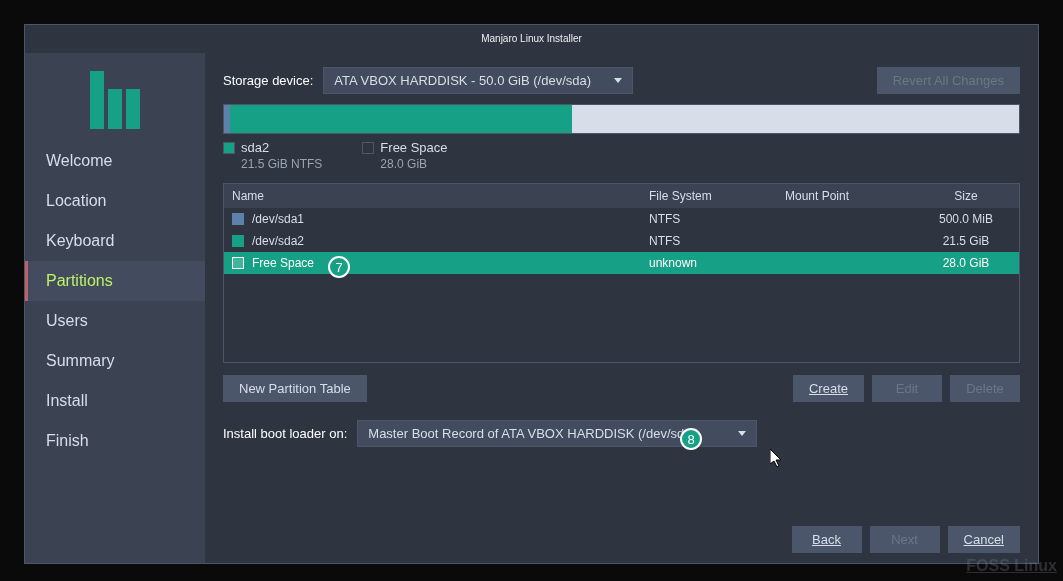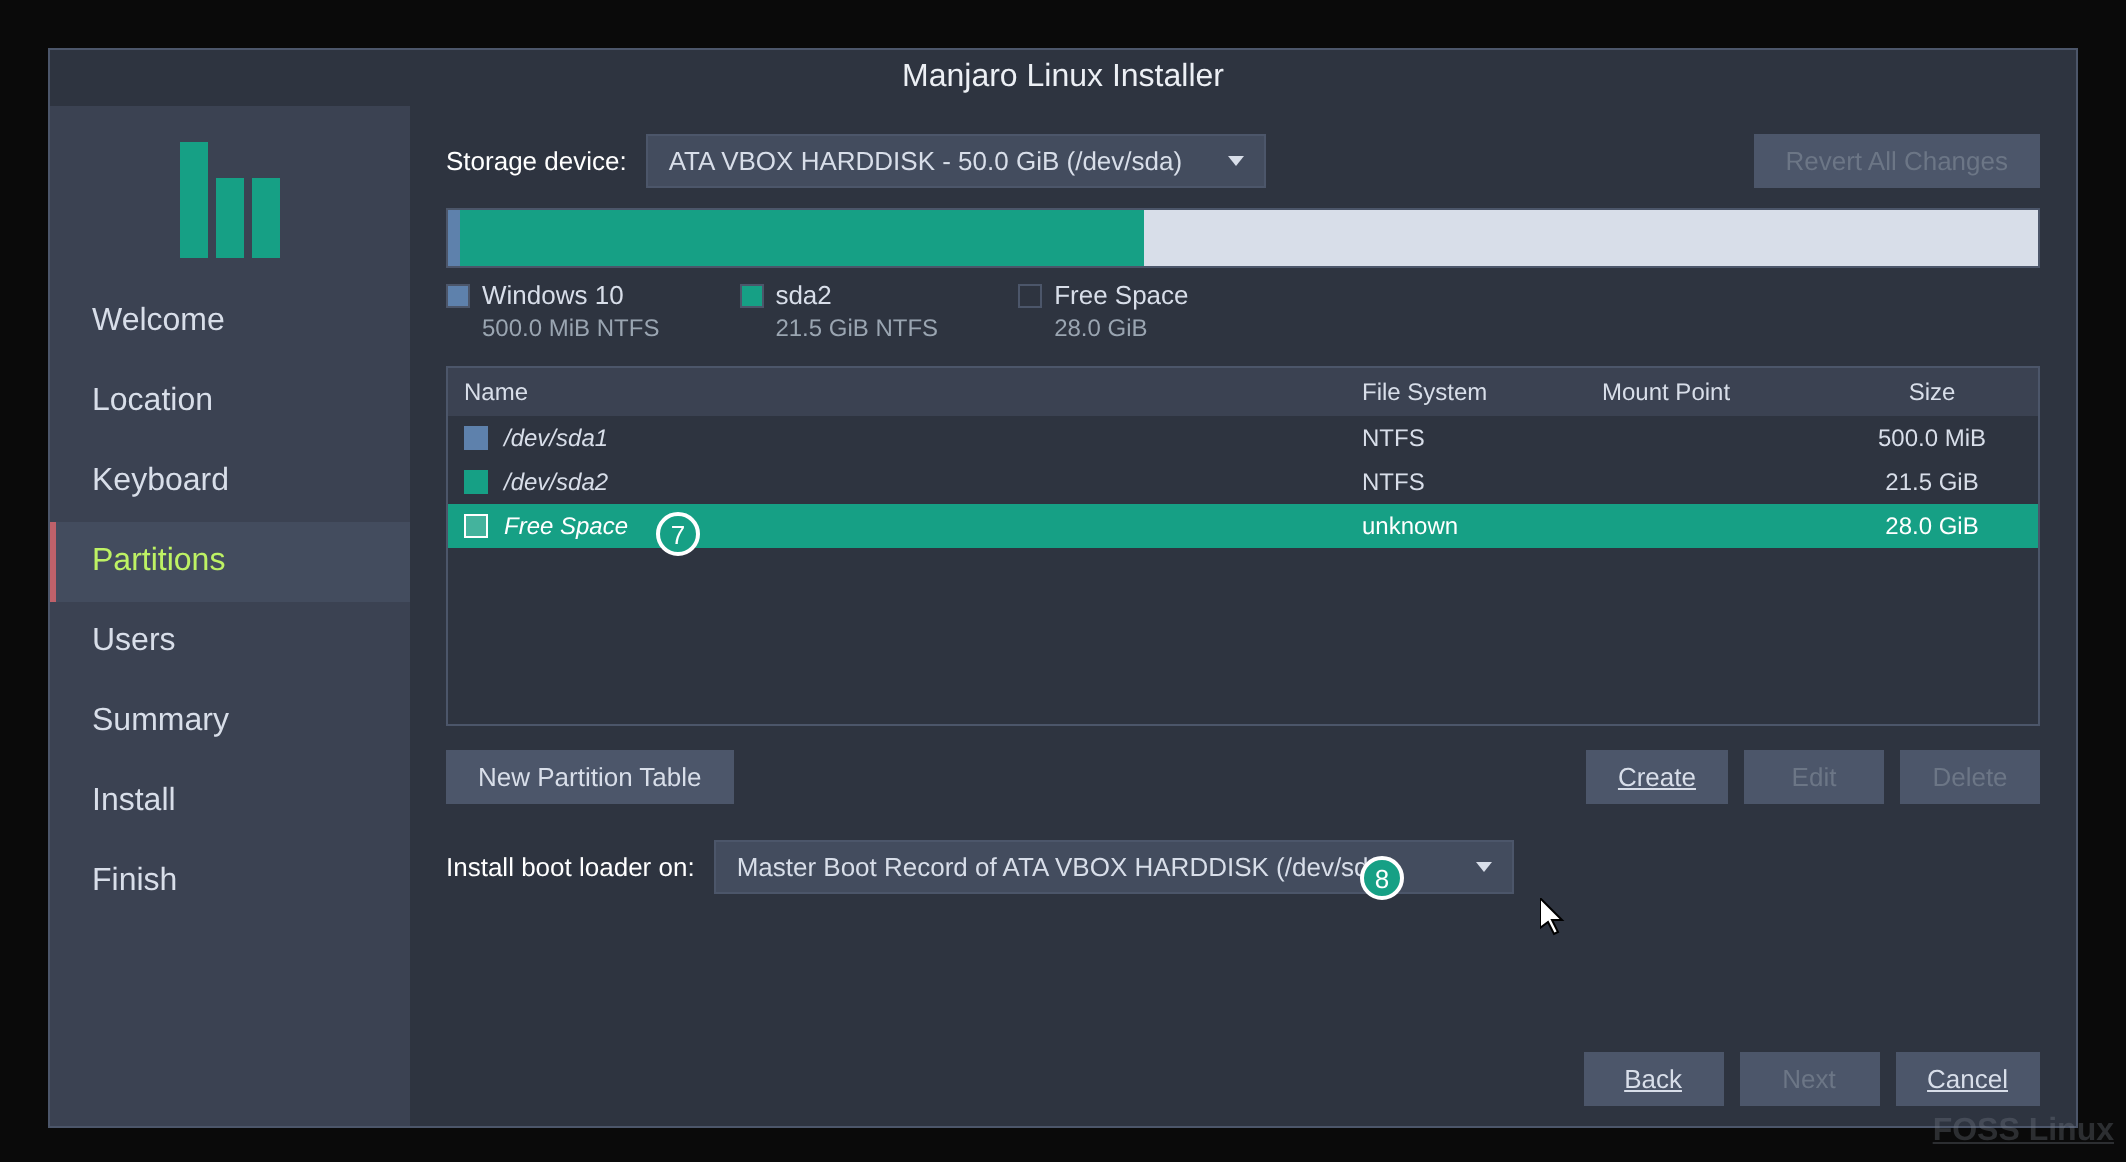--- a/index.html
+++ b/index.html
@@ -1,18 +1,18 @@
 <!DOCTYPE html>
 <html><head>
 <meta charset="utf-8">
 <style>
 * { box-sizing: border-box; margin: 0; padding: 0; }
 body { background: #0a0a0a; font-family: -apple-system, "Segoe UI", sans-serif; font-size: 13px; color: #d8dee9; overflow: hidden; width: 1063px; height: 581px; position: relative; }
 .window { position: absolute; left: 24px; top: 24px; width: 1015px; height: 540px; background: #2e3440; border: 1px solid #4c566a; display: flex; flex-direction: column; }
-.titlebar { height: 28px; text-align: center; line-height: 28px; color: #eceff4; font-size: 16px; }
+.titlebar { height: 28px; text-align: center; line-height: 28px; color: #eceff4; font-size: 10px; }
 .body { flex: 1; display: flex; }
 .sidebar { width: 180px; background: #3b4252; display: flex; flex-direction: column; padding-top: 8px; }
 .logo { width: 60px; height: 60px; margin: 8px auto 12px; display: flex; align-items: flex-end; justify-content: center; gap: 4px; }
 .logo .bar { width: 14px; background: #16a085; }
 .logo .b1 { height: 58px; }
 .logo .b2 { height: 40px; }
 .logo .b3 { height: 40px; border-top: 16px solid #3b4252; box-sizing: content-box; }
 .nav-item { padding: 11px 18px; font-size: 16px; color: #d8dee9; cursor: pointer; border-left: 3px solid transparent; }
 .nav-item.active { color: #bef264; border-left-color: #bf616a; background: #434c5e; }
 .main { flex: 1; padding: 14px 18px 10px; display: flex; flex-direction: column; }
@@ -32,25 +32,25 @@
 .seg.s3 { background: #d8dee9; flex: 1; }
 .legend { display: flex; gap: 40px; margin-bottom: 12px; }
 .leg-item { display: flex; flex-direction: column; gap: 2px; }
 .leg-row { display: flex; align-items: center; gap: 6px; }
 .swatch { width: 12px; height: 12px; border: 1px solid #4c566a; }
 .sw-blue { background: #5e81ac; }
 .sw-green { background: #16a085; }
 .sw-grey { background: transparent; }
 .leg-sub { color: #9aa5b1; font-size: 12px; margin-left: 18px; }
 .table { background: #2e3440; border: 1px solid #4c566a; min-height: 180px; }
-.thead, .trow { display: grid; grid-template-columns: 1fr 120px 120px 90px; align-items: center; }
+.thead, .trow { display: grid; grid-template-columns: 1fr 120px 120px 90px; align-items: center; gap: 16px; }
 .thead { background: #3b4252; padding: 5px 8px; font-size: 12px; color: #d8dee9; }
 .trow { padding: 4px 8px; font-size: 12px; }
 .trow.sel { background: #16a085; color: #fff; }
-.trow .ncell { display: flex; align-items: center; gap: 8px; font-style: italic; }
+.trow .ncell { display: flex; align-items: center; gap: 8px; }
 .trow .sw { width: 12px; height: 12px; }
 .size { text-align: center; }
 .callout { position: absolute; width: 22px; height: 22px; border: 2px solid #fff; border-radius: 50%; background: #16a085; color: #fff; display: flex; align-items: center; justify-content: center; font-size: 13px; pointer-events: none; }
 .callout.c7 { left: 328px; top: 256px; }
 .callout.c8 { left: 680px; top: 428px; }
 .cursor { position: absolute; left: 770px; top: 449px; pointer-events: none; }
 .action-row { display: flex; gap: 8px; margin: 12px 0 18px; }
 .footer { display: flex; gap: 8px; justify-content: flex-end; margin-top: auto; padding-top: 10px; }
 .watermark { position: absolute; right: 6px; bottom: 6px; color: #7a828c; font-size: 16px; opacity: 0.3; font-weight: bold; text-decoration: underline; }
 </style>
@@ -87,27 +87,20 @@
         <button class="btn disabled">Revert All Changes</button>
       </div>
 
       <div class="disk-bar">
         <div class="seg s1"></div>
         <div class="seg s2"></div>
         <div class="seg s3"></div>
       </div>
 
       <div class="legend">
-        <div class="leg-item">
-          <div class="leg-row">
-              <span class="swatch sw-blue"></span>
-              <span>Windows 10</span>
-            </div>
-          <span class="leg-sub">500.0 MiB  NTFS</span>
-        </div>
         <div class="leg-item">
           <div class="leg-row">
               <span class="swatch sw-green"></span>
               <span>sda2</span>
             </div>
           <span class="leg-sub">21.5 GiB  NTFS</span>
         </div>
         <div class="leg-item">
           <div class="leg-row">
               <span class="swatch sw-grey"></span>

